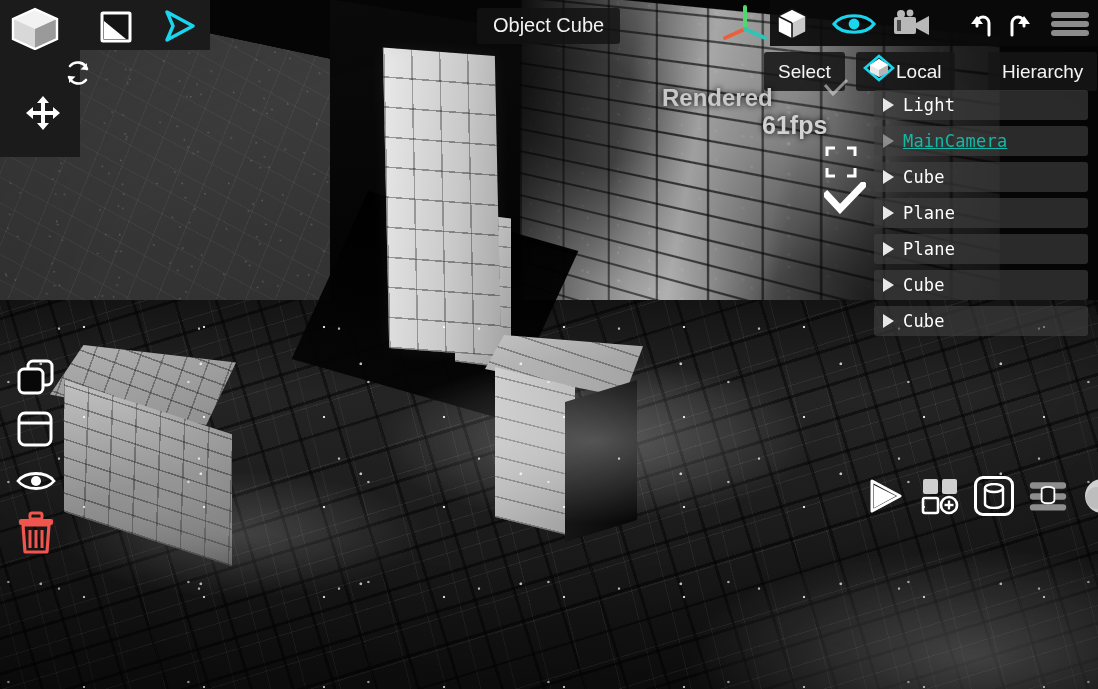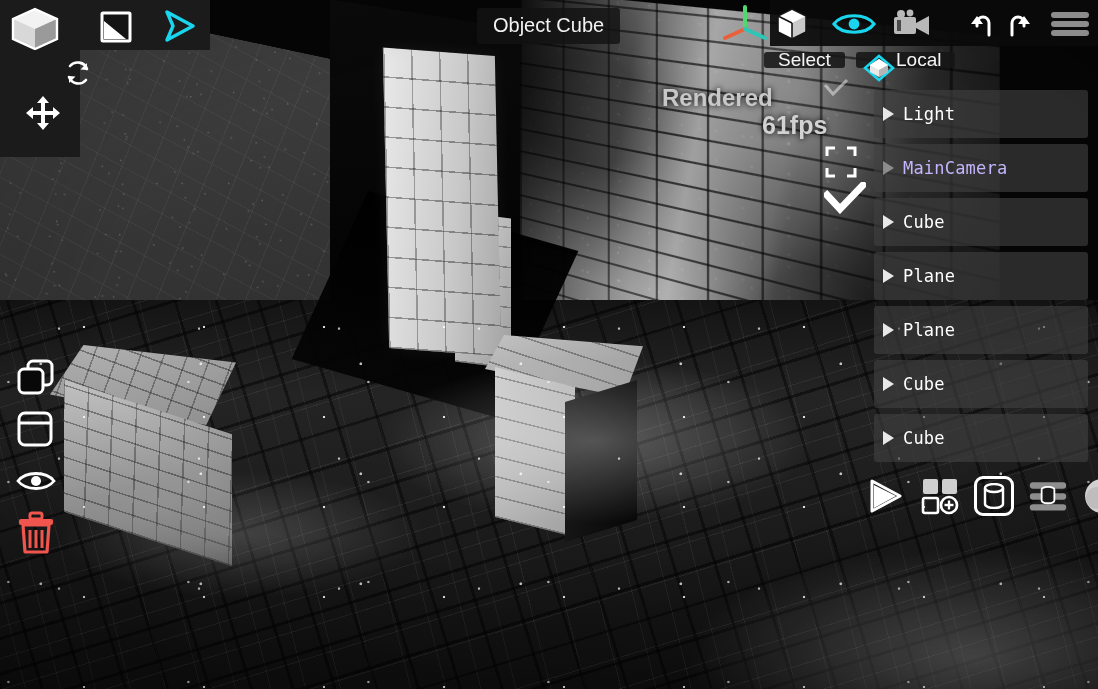--- a/index.html
+++ b/index.html
@@ -203,34 +203,34 @@
   .pill{
     position:absolute; background:rgba(18,18,18,.82);
     color:#f2f2f2; font-size:20px; line-height:1;
     padding:7px 16px 9px; border-radius:3px; white-space:nowrap;
     font-family:"Liberation Sans", sans-serif;
   }
 
   
   #hier{ position:absolute; left:874px; top:90px; width:214px; }
   .hier-row{
-    position:relative; height:48px; margin-bottom:6px;
+    position:relative; height:30px; margin-bottom:6px;
     background:rgba(64,64,64,.62); border-radius:3px;
     display:flex; align-items:center; padding-left:9px; cursor:pointer;
   }
   .hier-row .tri{
     width:0;height:0;border-left:11px solid #e8e8e8;
     border-top:7px solid transparent;border-bottom:7px solid transparent;
     margin-right:9px; flex:none;
   }
   .hier-row .lbl{
     color:#ffffff; font-size:17px;
     font-family:"DejaVu Sans Mono", monospace; letter-spacing:.2px;
   }
-  .hier-row.dim .lbl{ color:#c4b5fd; }
+  .hier-row.dim .lbl{ color:#14b8a6;text-decoration:underline; }
   .hier-row.dim .tri{ border-left-color:#b9b9b9; opacity:.65; }
 
   
   .rail-icon{ position:absolute; left:16px; cursor:pointer; }
 
   
   #br-bar{ position:absolute; left:866px; top:474px; height:44px; display:flex; align-items:center; gap:14px; }
   .br-icon{ cursor:pointer; position:relative; width:40px; height:40px; display:flex; align-items:center; justify-content:center;}
   .br-icon.sel{ border:3px solid #ffffff; border-radius:9px; }
 
@@ -244,21 +244,21 @@
   }
   .lbl-fps{
     position:absolute; left:762px; top:111px; color:#d2d2d2; font-size:25px;
     font-weight:bold; font-family:"Liberation Sans", sans-serif;
     text-shadow:0 0 6px #000;
   }
   .topbar-bg{
     position:absolute; left:770px; top:0; width:328px; height:46px;
     background:rgba(10,10,10,.92);
   }
-  .btnrow{ position:absolute; top:52px; height:16px; display:flex; align-items:center;
+  .btnrow{ position:absolute; top:52px; height:39px; display:flex; align-items:center;
            background:rgba(22,22,22,.88); border-radius:3px; padding:0 14px; cursor:pointer;}
   .btnrow span{ color:#f4f4f4; font-size:19px; font-family:"Liberation Sans", sans-serif; }
 </style>
 </head>
 <body>
 
 <div id="app">
 
   <div id="viewport">
     <div class="void"></div>
@@ -402,20 +402,23 @@
         <svg width="34" height="28" viewBox="0 0 34 28">
           <path d="M17 2 L31 14 L17 26 L3 14 Z" fill="none" stroke="#19d6ee" stroke-width="2.6"></path>
           <path d="M17 5 L26 11 L26 18 L17 23 L8 18 L8 11 Z" fill="#e8e8e8"></path>
           <path d="M17 5 L26 11 L17 16 L8 11 Z" fill="#ffffff"></path>
           <path d="M17 16 L26 11 L26 18 L17 23 Z" fill="#b5b5b5"></path>
         </svg>
       </span>
       <span>Local</span>
     </div>
 
+    <div class="btnrow" style="left:988px;">
+      <span>Hierarchy</span>
+    </div>
 
     <div class="lbl-rendered">Rendered</div>
     <div class="lbl-fps">61fps</div>
 
     <div class="ov" style="left:823px;top:78px;">
       <svg width="26" height="20" viewBox="0 0 26 20">
         <path d="M2 7 L10 16 L24 2" fill="none" stroke="rgba(230,230,230,.55)" stroke-width="3"></path>
       </svg>
     </div>
 

